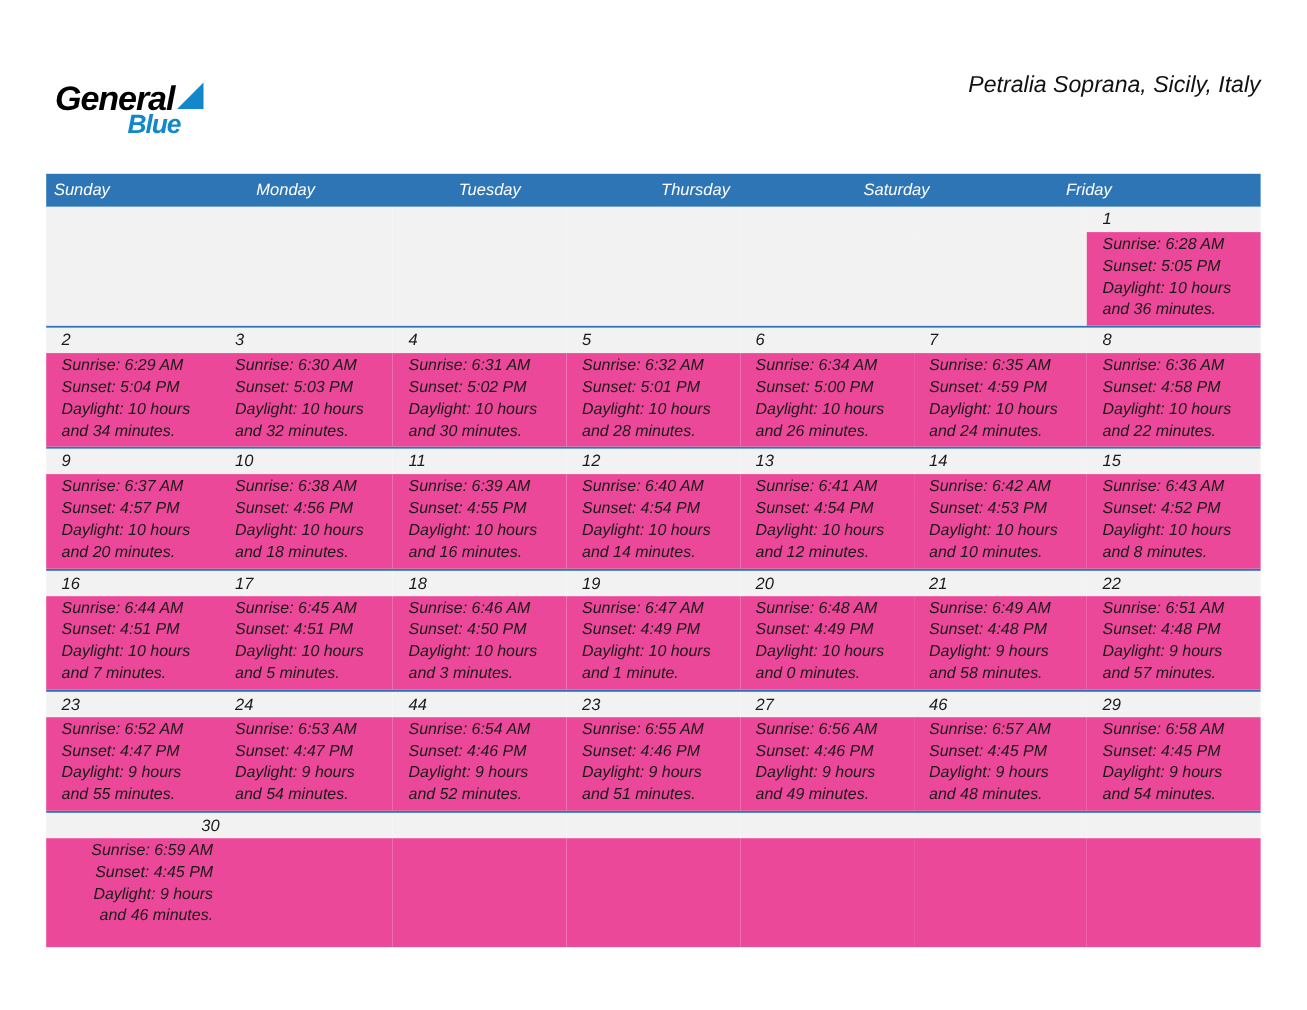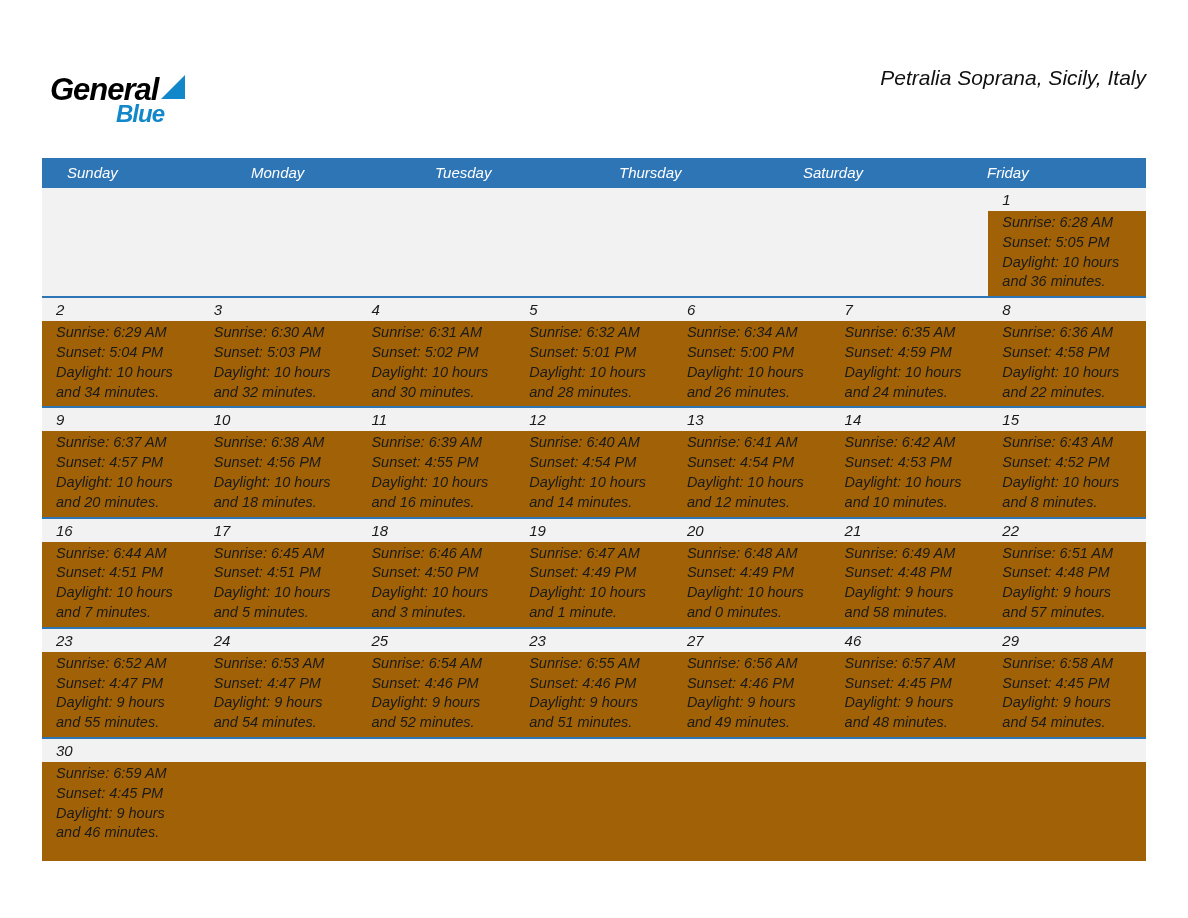--- a/index.html
+++ b/index.html
@@ -24,32 +24,32 @@
   .logo-line2 { font-size:24px; color:#1287C9; letter-spacing:-1px; margin:-3px 0 0 66px; }
   .titles { position:absolute; right:42px; top:56px; text-align:right; }
   .titles h1 { margin:0; font-size:40px; font-weight:400; color:#111111; }
   .titles h2 { margin:10px 0 0 0; font-size:21px; font-weight:400; color:#111111; }
 
   
   .calendar { margin:0 42px; }
   .weekday-row { display:flex; background:#2E75B6; height:30px; }
   .weekday {
     flex:1; color:#ffffff; font-size:15px; line-height:30px;
-    padding-left:25px; box-sizing:border-box; overflow:hidden; white-space:nowrap;
+    padding-left:7px; box-sizing:border-box; overflow:hidden; white-space:nowrap;
   }
   .week-row { display:flex; min-height:108px; border-top:2px solid #2E75B6; }
   .week-row.first { border-top:none; min-height:107px; }
-  #weeks .week-row:last-child { min-height:122px; }
+  #weeks .week-row:last-child { min-height:122px;text-align:right; }
   .cell { flex:1; display:flex; flex-direction:column; min-width:0; }
   .cell .num {
     background:#F2F2F2; min-height:23px; box-sizing:border-box;
     font-size:15px; color:#1a1a1a; padding:3px 0 0 14px;
   }
   .cell .body {
-    flex:1; background:#a16207;
+    flex:1; background:#ec4899;
     padding:2px 6px 4px 14px;
     font-size:14.5px; line-height:19.8px; color:#1a1a1a;
   }
   .cell.empty .body { background:#F2F2F2; }
   .line { white-space:nowrap; overflow:hidden; }
 </style>
 </head>
 <body>
 
 <div class="page">
@@ -319,21 +319,21 @@
           <div class="cell">
             <div class="num">24</div>
             <div class="body">
               <div class="line">Sunrise: 6:53 AM</div>
               <div class="line">Sunset: 4:47 PM</div>
               <div class="line">Daylight: 9 hours</div>
               <div class="line">and 54 minutes.</div>
             </div>
           </div>
           <div class="cell">
-            <div class="num">25</div>
+            <div class="num">44</div>
             <div class="body">
               <div class="line">Sunrise: 6:54 AM</div>
               <div class="line">Sunset: 4:46 PM</div>
               <div class="line">Daylight: 9 hours</div>
               <div class="line">and 52 minutes.</div>
             </div>
           </div>
           <div class="cell">
             <div class="num">23</div>
             <div class="body">

